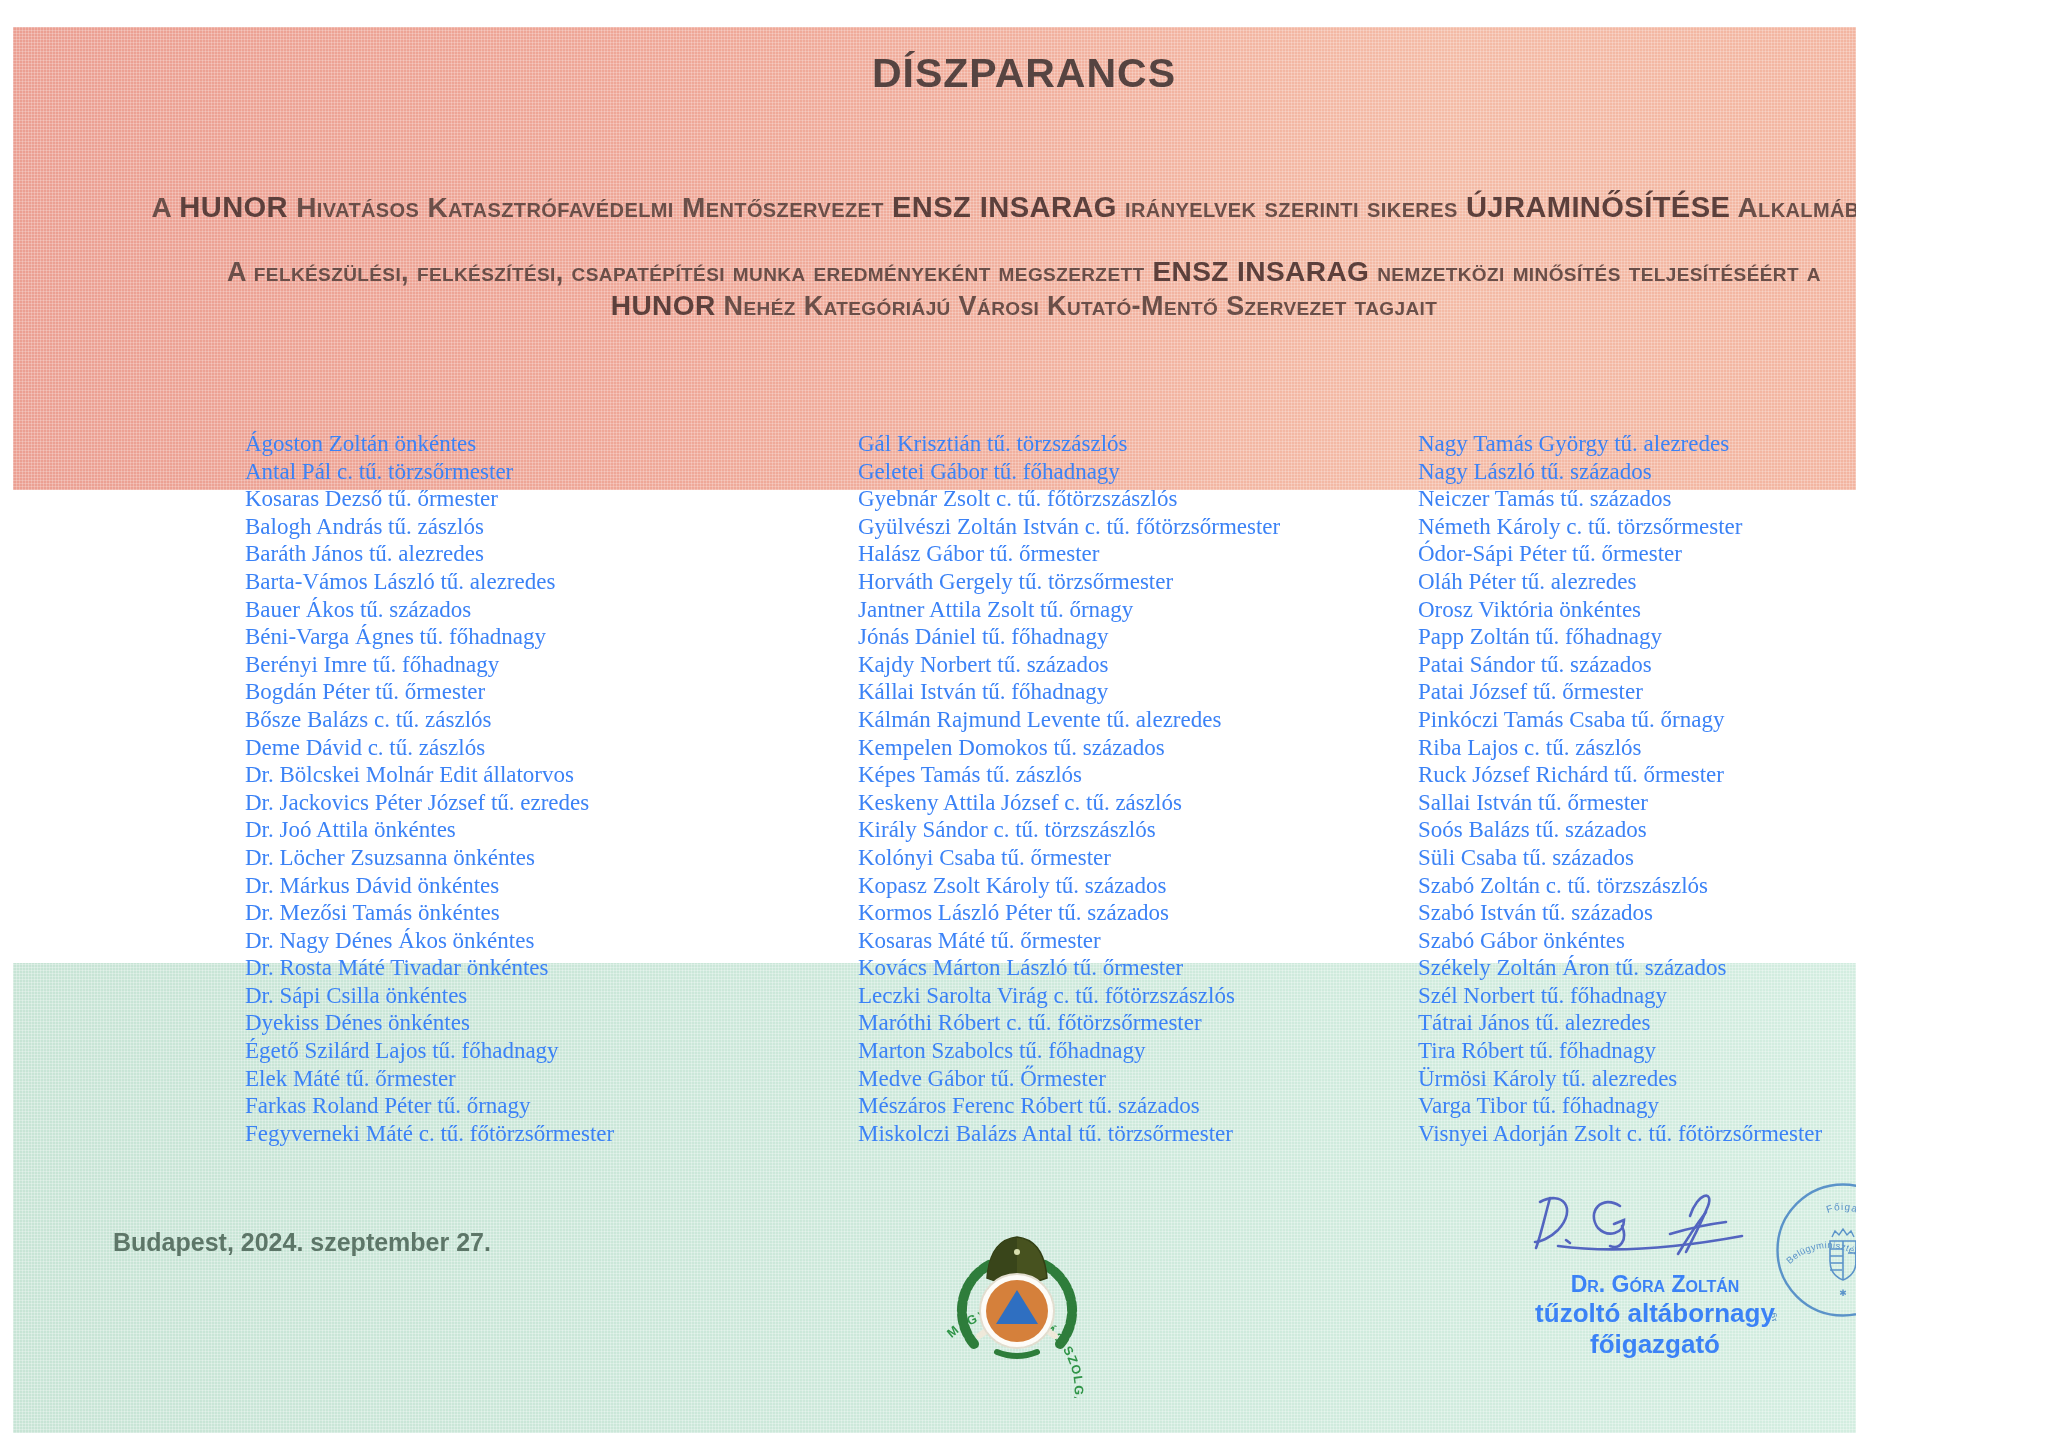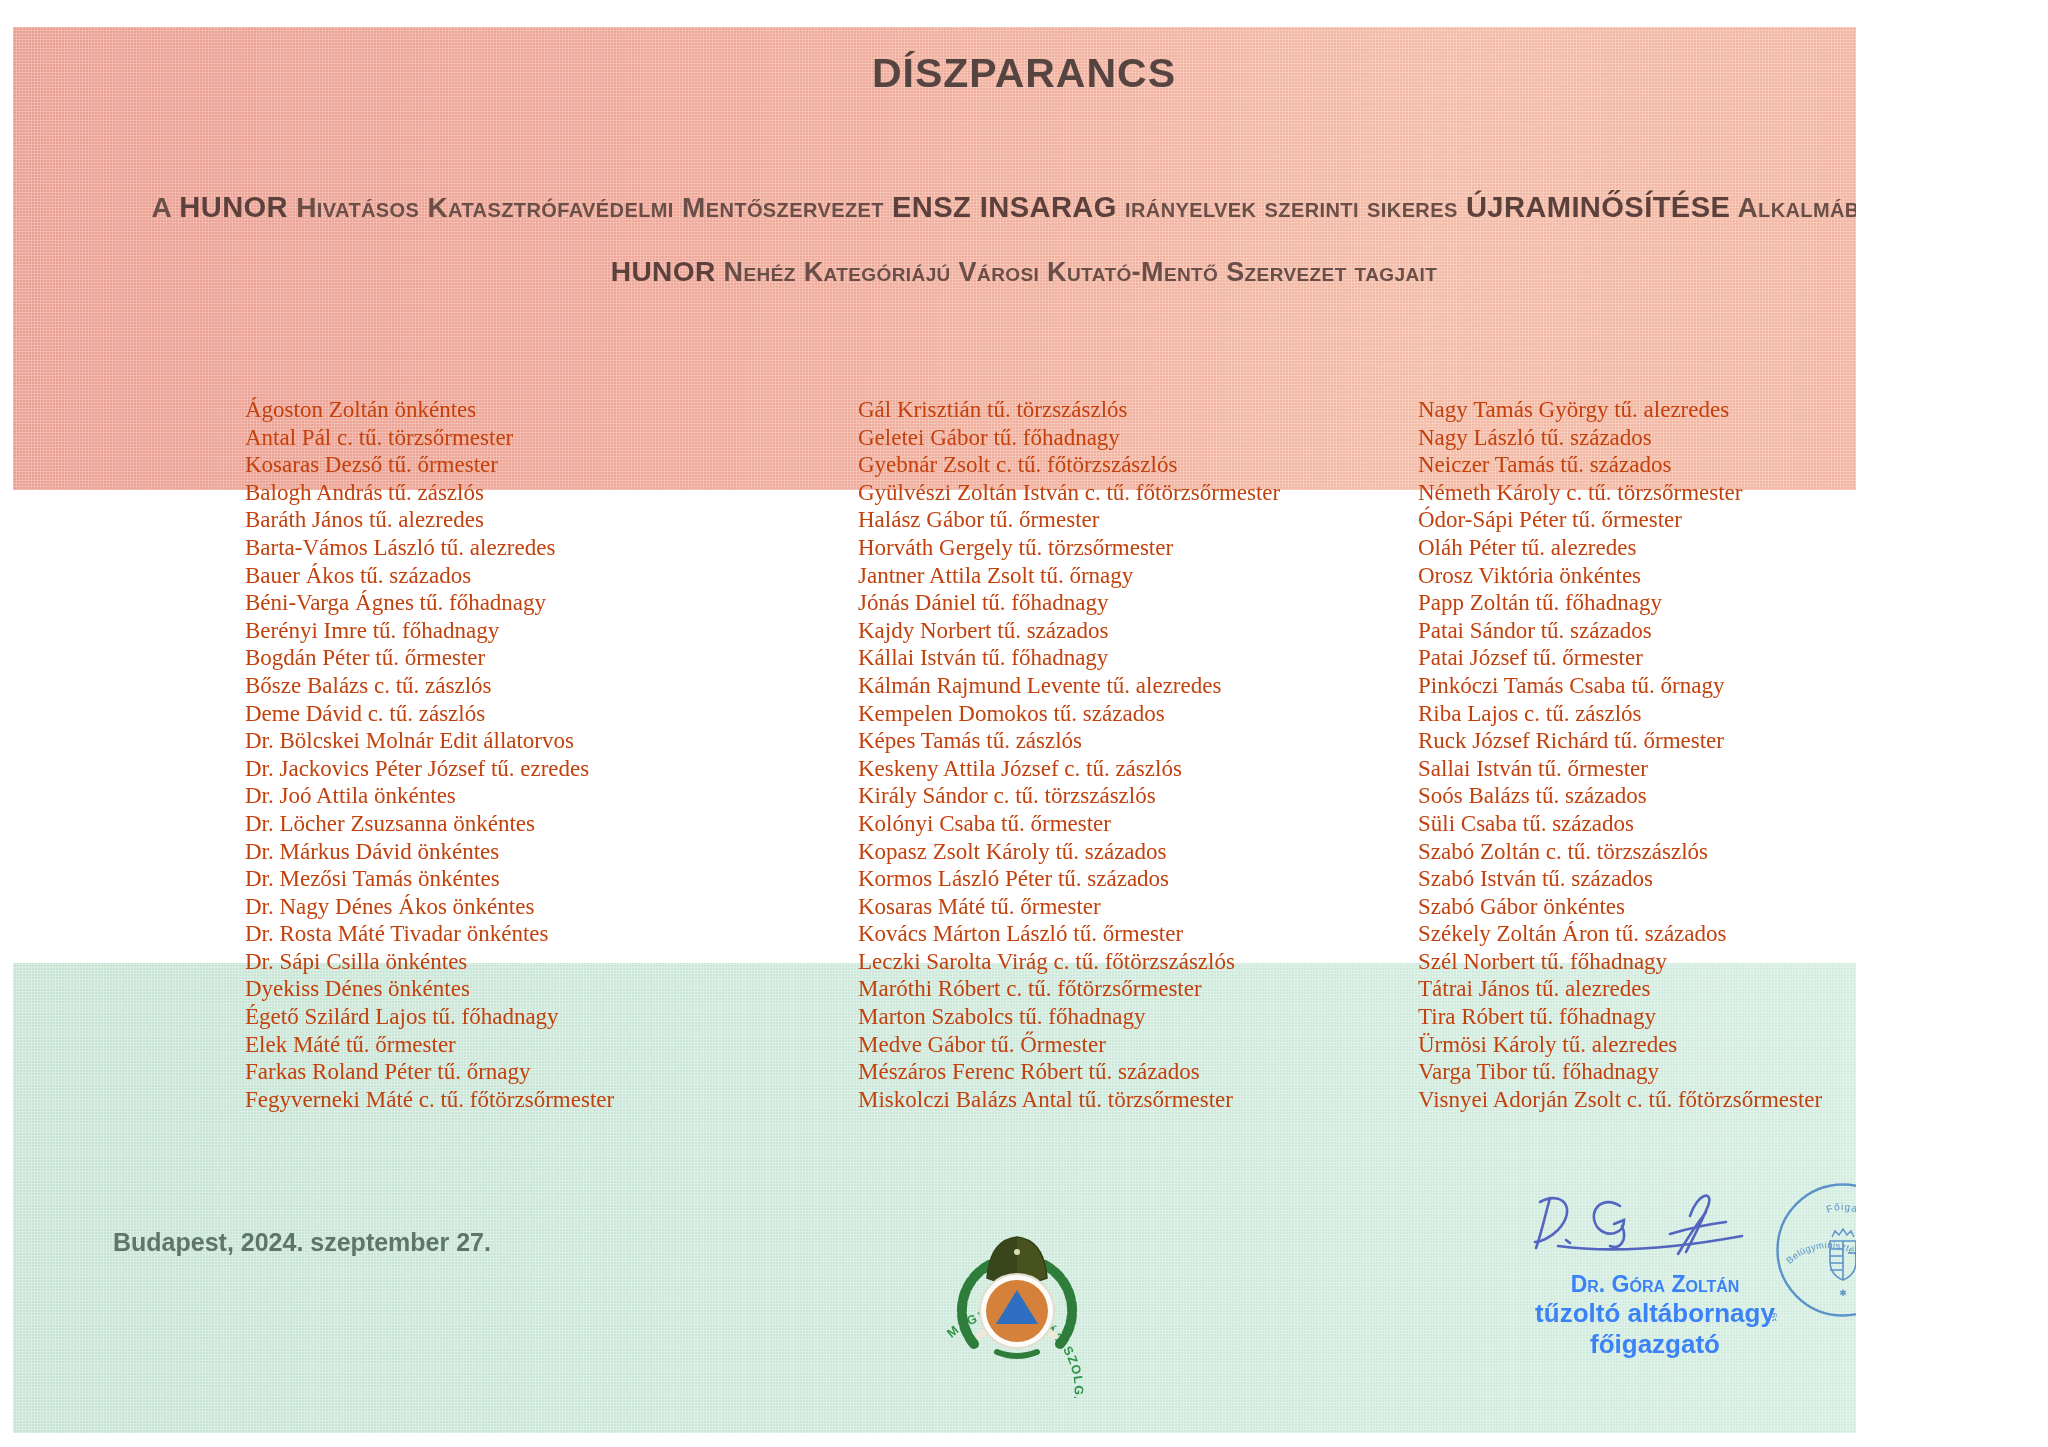--- a/index.html
+++ b/index.html
@@ -18,22 +18,22 @@
       repeating-linear-gradient(90deg, rgba(255,255,255,.28) 0 1px, rgba(255,255,255,0) 1px 3px),
       linear-gradient(94deg,#c7e4d5 0%,#cde9db 50%,#d4eee1 100%);}
 
   .doc-title{position:absolute;left:0;top:50px;width:2048px;text-align:center;
     font-weight:bold;font-size:41px;letter-spacing:1px;color:#564441;}
   .intro{position:absolute;left:0;top:148px;width:2048px;text-align:center;color:#6a4f49;}
   .intro-line{font-variant:small-caps;font-weight:bold;font-size:27px;line-height:33px;letter-spacing:.4px;}
   .intro-line:first-child{margin-bottom:31px;font-size:28px;margin-top:43px;}
   .intro-line .em{font-size:1.04em;color:#5c403c;}
 
-  .roster-col{position:absolute;top:396px;font-family:"Liberation Serif","DejaVu Serif",serif;
-    font-size:23px;line-height:27.6px;color:#c2410c;white-space:nowrap;}
+  .roster-col{position:absolute;top:430px;font-family:"Liberation Serif","DejaVu Serif",serif;
+    font-size:23px;line-height:27.6px;color:#3b82f6;white-space:nowrap;}
   #col1{left:245px;} #col2{left:858px;} #col3{left:1418px;}
 
   .date-line{position:absolute;left:113px;top:1228px;font-weight:bold;font-size:25px;color:#5d7668;}
 
   .sig-block{position:absolute;left:1500px;top:1270px;width:310px;text-align:center;color:#3b82f6;}
   .sig-name{font-variant:small-caps;font-weight:bold;font-size:23px;line-height:28px;}
   .sig-rank,.sig-role{font-weight:bold;font-size:26px;line-height:31px;}
   .sig-svg{position:absolute;left:1528px;top:1186px;}
   .stamp-svg{position:absolute;left:1772px;top:1179px;}
   .emblem-svg{position:absolute;left:927px;top:1218px;}
@@ -43,20 +43,21 @@
 
 <div id="page">
 
   <div class="band band-pink"></div>
   <div class="band band-green"></div>
 
   <div class="doc-title">DÍSZPARANCS</div>
 
   <div class="intro">
       <div class="intro-line"><span>A </span><span class="em">HUNOR</span><span> Hivatásos Katasztrófavédelmi Mentőszervezet </span><span class="em">ENSZ INSARAG</span><span> irányelvek szerinti sikeres </span><span class="em">ÚJRAMINŐSÍTÉSE</span><span> Alkalmából.</span></div>
+      <div class="intro-line"><span>A felkészülési, felkészítési, csapatépítési munka eredményeként megszerzett </span><span class="em">ENSZ INSARAG</span><span> nemzetközi minősítés teljesítéséért a</span></div>
       <div class="intro-line"><span class="em">HUNOR</span><span> Nehéz Kategóriájú Városi Kutató-Mentő Szervezet tagjait</span></div>
     </div>
 
   <div class="roster-col" id="col1">
       <div class="name-row">Ágoston Zoltán önkéntes</div>
       <div class="name-row">Antal Pál c. tű. törzsőrmester</div>
       <div class="name-row">Kosaras Dezső tű. őrmester</div>
       <div class="name-row">Balogh András tű. zászlós</div>
       <div class="name-row">Baráth János tű. alezredes</div>
       <div class="name-row">Barta-Vámos László tű. alezredes</div>

